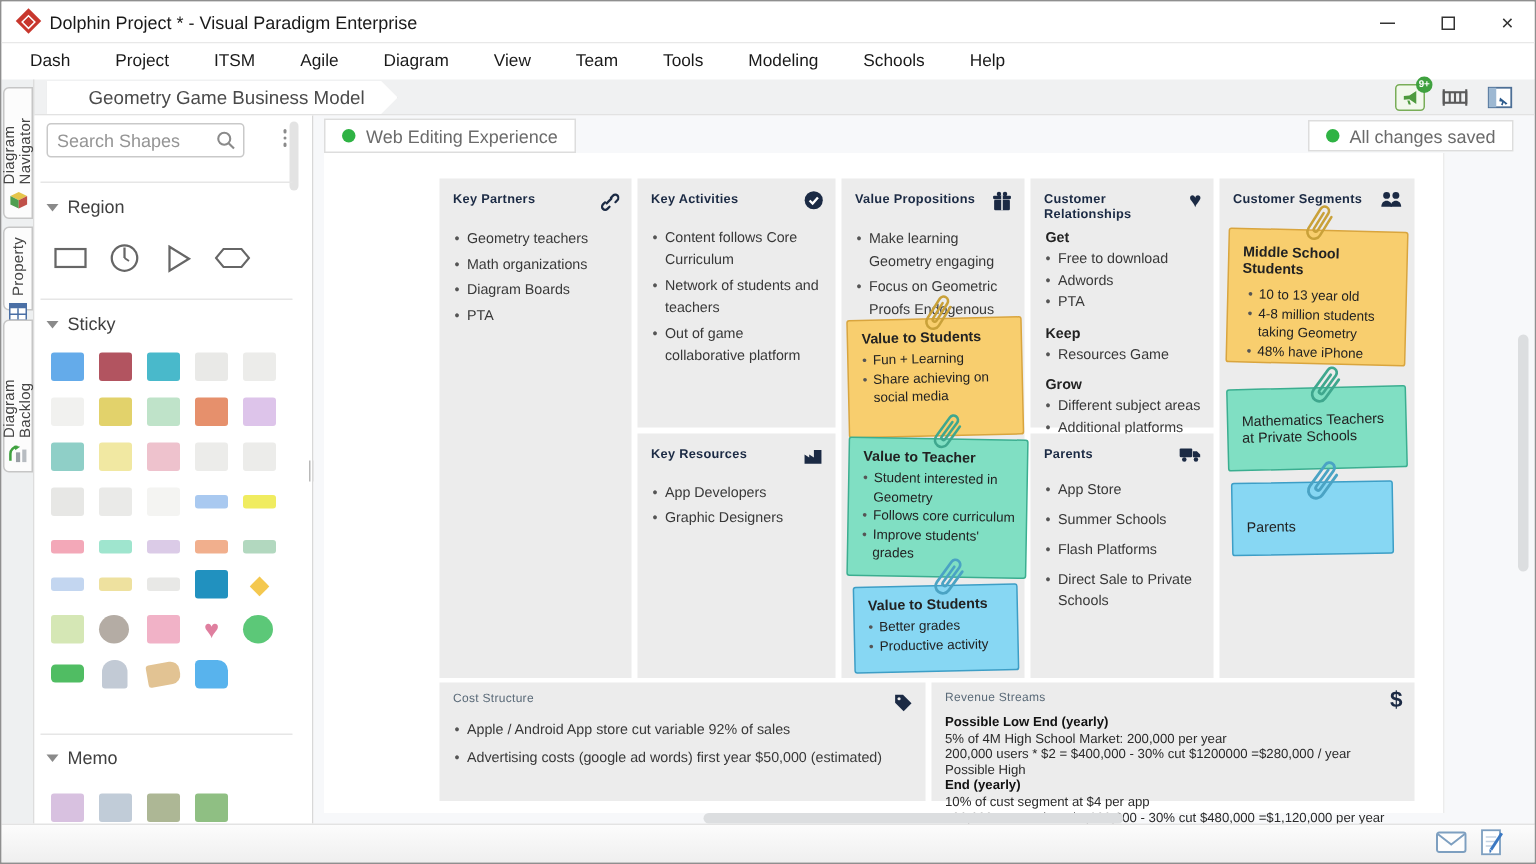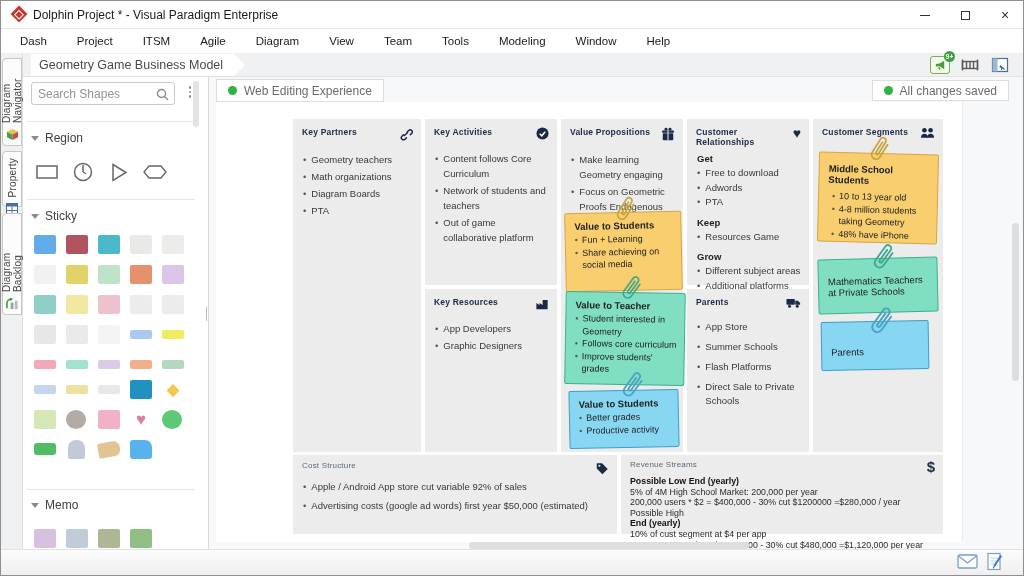--- a/index.html
+++ b/index.html
@@ -14,39 +14,39 @@
   .winbtn{position:absolute;top:0;width:40px;height:28px;display:flex;align-items:center;justify-content:center;color:#333;font-size:14px}
   .winbtn .mini{width:10px;height:1px;background:#333;display:block}
   .winbtn .maxi{width:9px;height:9px;border:1px solid #333;display:block}
 
   
   .menubar{position:absolute;left:0;top:28px;width:1024px;height:24px;background:#fff;display:flex;align-items:center;padding-left:4px}
   .menu-item{font-size:11.5px;color:#1a1a1a;padding:0 15px;line-height:24px}
 
   
   .crumbbar{position:absolute;left:22px;top:52px;width:1002px;height:24px;background:#f0f1f2;border-bottom:1px solid #e2e2e2}
-  .crumb-tab{position:absolute;left:8px;top:1px;height:22px;padding:0 22px 0 8px;background:#fff;
+  .crumb-tab{position:absolute;left:8px;top:1px;height:22px;padding:0 22px 0 28px;background:#fff;
     clip-path:polygon(0 0,calc(100% - 11px) 0,100% 50%,calc(100% - 11px) 100%,0 100%);
     filter:drop-shadow(0 0 1px #b5b5b5);display:flex;align-items:center;font-size:12.5px;color:#4a4a4a}
   .tb-icons{position:absolute;right:14px;top:2px;display:flex;gap:8px;align-items:center}
   .tbic{width:22px;height:20px;position:relative;display:flex;align-items:center;justify-content:center}
   .mega-box{width:20px;height:18px;border:1px solid #79ad58;border-radius:3px;background:#f2f8ec;display:flex;align-items:center;justify-content:center}
   .mega-badge{position:absolute;right:-4px;top:-4px;min-width:11px;height:11px;border-radius:6px;background:#3FA13F;color:#fff;
     font-size:6.5px;font-weight:bold;display:flex;align-items:center;justify-content:center;padding:0 1px}
 
   
   .tabstrip{position:absolute;left:0;top:52px;width:22px;height:496px;background:#eef0f1;border-right:1px solid #ddd}
   .vtab{position:absolute;left:1px;width:20px;background:#fcfcfc;border:1px solid #c6c6c6;border-radius:4px 0 0 4px;
     display:flex;flex-direction:column;align-items:center;justify-content:flex-start;padding-top:6px}
   .vtab-label{writing-mode:vertical-rl;transform:rotate(180deg);font-size:10px;color:#444;letter-spacing:.2px}
   .vtab-icon{margin-top:4px}
 
   
   .shapepanel{position:absolute;left:22px;top:76px;width:186px;height:472px;background:#fff;border-right:1px solid #d8d8d8}
-  .search-box{position:absolute;left:8px;top:5px;width:144px;height:23px;border:1px solid #c9c9c9;border-radius:3px;background:#fff}
+  .search-box{position:absolute;left:8px;top:5px;width:132px;height:23px;border:1px solid #c9c9c9;border-radius:3px;background:#fff}
   .search-box input{position:absolute;left:6px;top:1px;width:118px;height:19px;border:none;outline:none;font-size:12px;color:#333;font-family:"Liberation Sans",sans-serif}
   .search-box input::placeholder{color:#959595}
   .search-mag{position:absolute;right:5px;top:4px}
   .kebab{position:absolute;left:162px;top:9px;width:10px;height:16px;display:flex;flex-direction:column;gap:2px;align-items:center}
   .kebab i{width:2.5px;height:2.5px;border-radius:50%;background:#8a8a8a;display:block}
   .panel-sb{position:absolute;left:170px;top:4px;width:6px;height:46px;background:#e3e3e3;border-radius:3px}
   .sec-div{position:absolute;left:4px;width:168px;border-top:1px solid #e6e6e6}
   .pal-head{position:absolute;left:8px;font-size:12px;color:#404040;display:flex;align-items:center;gap:6px}
   .pal-head::before{content:"";width:0;height:0;border-left:4px solid transparent;border-right:4px solid transparent;border-top:5px solid #8a8a8a;display:inline-block}
   .region-row{position:absolute;left:12px;top:84px;display:flex;gap:12px;align-items:center}
@@ -124,21 +124,21 @@
 
 <span class="menu-item">Dash</span>
     <span class="menu-item">Project</span>
     <span class="menu-item">ITSM</span>
     <span class="menu-item">Agile</span>
     <span class="menu-item">Diagram</span>
     <span class="menu-item">View</span>
     <span class="menu-item">Team</span>
     <span class="menu-item">Tools</span>
     <span class="menu-item">Modeling</span>
-    <span class="menu-item">Window</span>
+    <span class="menu-item">Schools</span>
     <span class="menu-item">Help</span>
   </div>
 
 <div class="crumbbar">
   <div class="crumb-tab">
     <span>Geometry Game Business Model</span>
   </div>
   <div class="tb-icons">
     <span class="tbic">
       <span class="mega-box">

